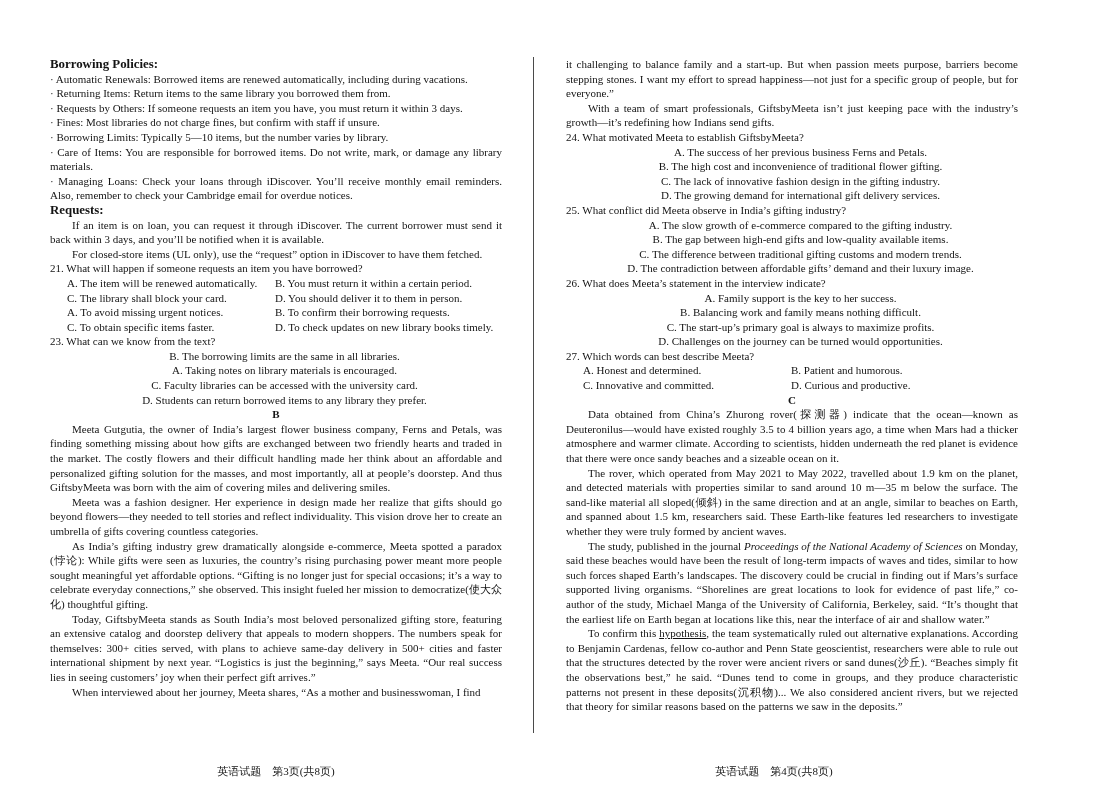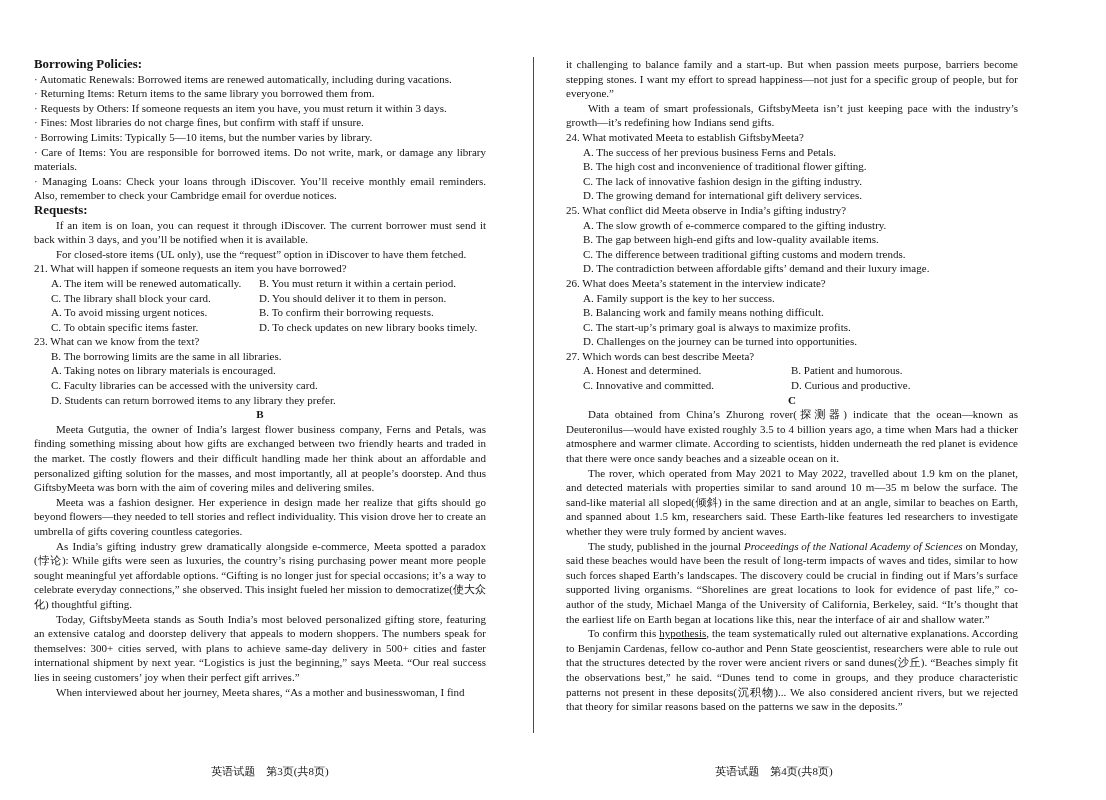--- a/index.html
+++ b/index.html
@@ -3,32 +3,32 @@
 <meta charset="utf-8">
 <style>
   html, body { margin: 0; padding: 0; }
   body {
     width: 1106px; height: 800px; background: #ffffff; position: relative;
     font-family: "Liberation Serif", "DejaVu Serif", serif;
     font-size: 11px; line-height: 14.6px; color: #141414; overflow: hidden;
   }
   p, h3, div { margin: 0; padding: 0; }
   .col { position: absolute; top: 57px; width: 452px; text-align: justify; }
-  .col-left { left: 34px; }
+  .col-left { left: 50px; }
   .col-right { left: 548px; margin-left: 18px; }
   .divider { position: absolute; left: 533px; top: 57px; width: 1px; height: 676px; background: #4a4a4a; }
   .bold { font-weight: bold; }
   .indent { text-indent: 2em; }
   .section-label { text-align: center; font-weight: bold; }
   .q-stem { text-align: left; }
-  .opt-list { padding-left: 17px; text-align: left; }
+  .opt-list { padding-left: 17px; text-align: center; }
   .opt-line { display: block; }
   .opt-grid { display: grid; grid-template-columns: 208px 1fr; padding-left: 17px; text-align: left; }
   .footer { position: absolute; top: 764px; width: 452px; text-align: center; }
-  .footer-left { left: 44px; }
+  .footer-left { left: 50px; }
   .footer-right { left: 548px; }
   .italic { font-style: italic; }
   .underline { text-decoration: underline; }
 </style>
 </head>
 <body>
 
 <div class="divider"></div>
 
 <main class="col col-left">
@@ -94,21 +94,21 @@
     <span class="opt-line">B. The gap between high-end gifts and low-quality available items.</span>
     <span class="opt-line">C. The difference between traditional gifting customs and modern trends.</span>
     <span class="opt-line">D. The contradiction between affordable gifts’ demand and their luxury image.</span>
   </div>
 
   <p class="q-stem">26. What does Meeta’s statement in the interview indicate?</p>
   <div class="opt-list">
     <span class="opt-line">A. Family support is the key to her success.</span>
     <span class="opt-line">B. Balancing work and family means nothing difficult.</span>
     <span class="opt-line">C. The start-up’s primary goal is always to maximize profits.</span>
-    <span class="opt-line">D. Challenges on the journey can be turned into opportunities.</span>
+    <span class="opt-line">D. Challenges on the journey can be turned would opportunities.</span>
   </div>
 
   <p class="q-stem">27. Which words can best describe Meeta?</p>
   <div class="opt-grid">
     <span>A. Honest and determined.</span>
     <span>B. Patient and humorous.</span>
     <span>C. Innovative and committed.</span>
     <span>D. Curious and productive.</span>
   </div>
 

